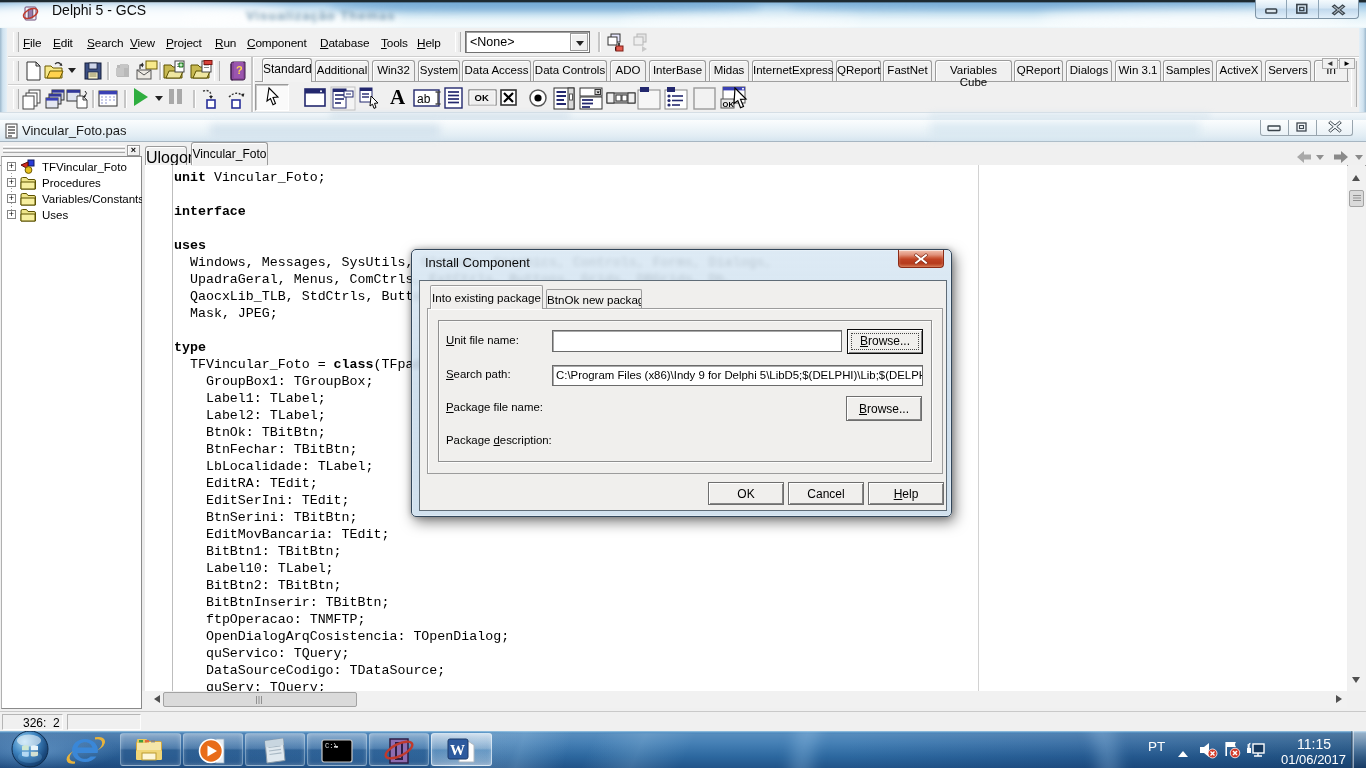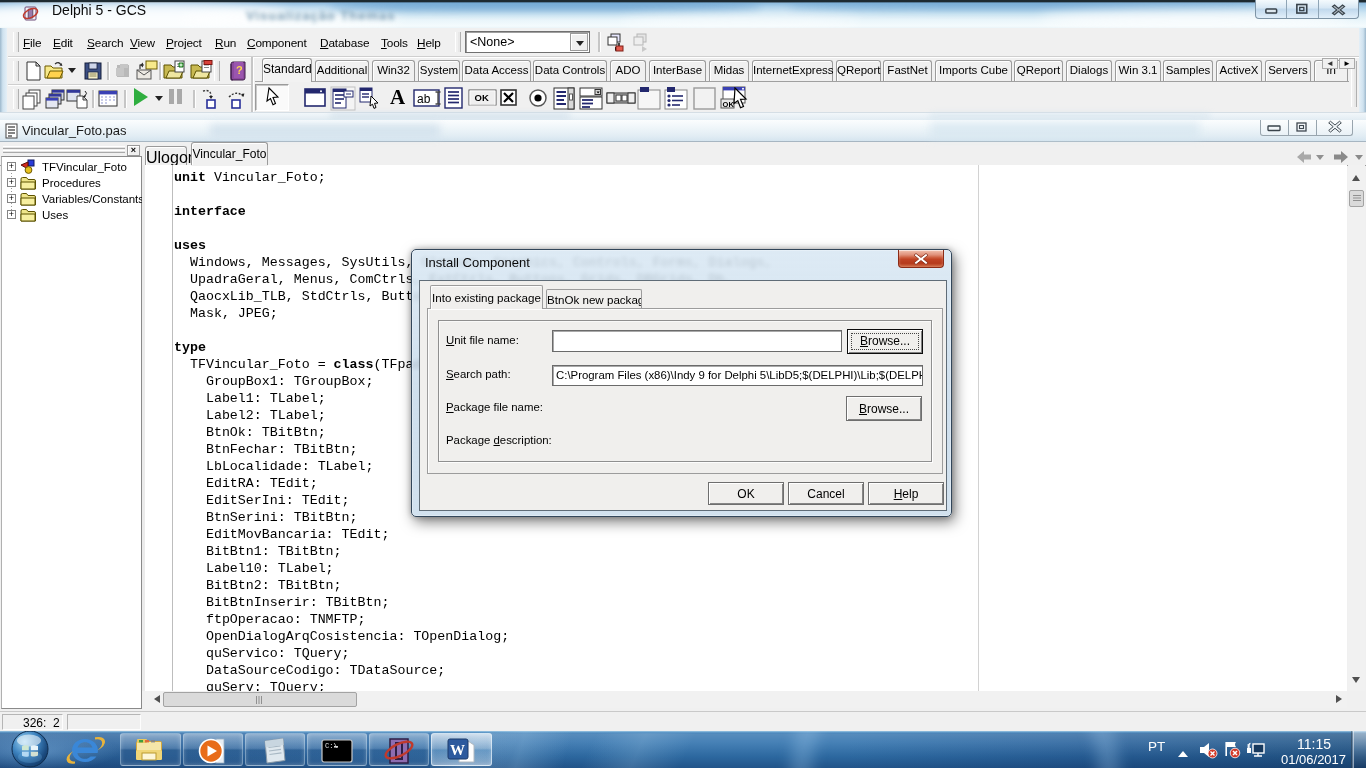--- a/index.html
+++ b/index.html
@@ -264,21 +264,21 @@
  <div class="ab ptab" style="left:372px;width:43px">Win32</div>
  <div class="ab ptab" style="left:418px;width:42px">System</div>
  <div class="ab ptab" style="left:462px;width:69px">Data Access</div>
  <div class="ab ptab" style="left:533px;width:74px">Data Controls</div>
  <div class="ab ptab" style="left:610px;width:36px">ADO</div>
  <div class="ab ptab" style="left:649px;width:57px">InterBase</div>
  <div class="ab ptab" style="left:709px;width:40px">Midas</div>
  <div class="ab ptab" style="left:752px;width:81px">InternetExpress</div>
  <div class="ab ptab" style="left:836px;width:45px">QReport</div>
  <div class="ab ptab" style="left:883px;width:49px">FastNet</div>
- <div class="ab ptab" style="left:935px;width:77px">Imports Cube</div>
+ <div class="ab ptab" style="left:935px;width:77px">Variables Cube</div>
  <div class="ab ptab" style="left:1014px;width:49px">QReport</div>
  <div class="ab ptab" style="left:1066px;width:46px">Dialogs</div>
  <div class="ab ptab" style="left:1115px;width:46px">Win 3.1</div>
  <div class="ab ptab" style="left:1163px;width:50px">Samples</div>
  <div class="ab ptab" style="left:1216px;width:46px">ActiveX</div>
  <div class="ab ptab" style="left:1265px;width:46px">Servers</div>
  <div class="ab ptab" style="left:1314px;width:34px;overflow:hidden">In</div>
  <div class="ab" style="left:1322px;top:1px;width:16px;height:11px;background:#f0f0f0;border:1px solid #aaa;font-size:8px;text-align:center;line-height:9px;color:#333">◄</div>
  <div class="ab" style="left:1339px;top:1px;width:16px;height:11px;background:#f0f0f0;border:1px solid #aaa;font-size:8px;text-align:center;line-height:9px;color:#000">►</div>
 </div>

